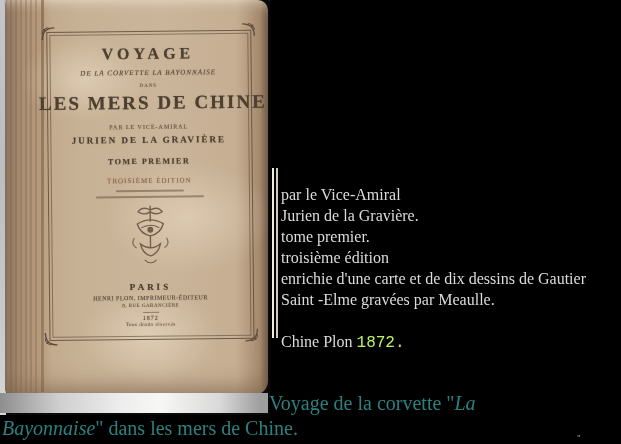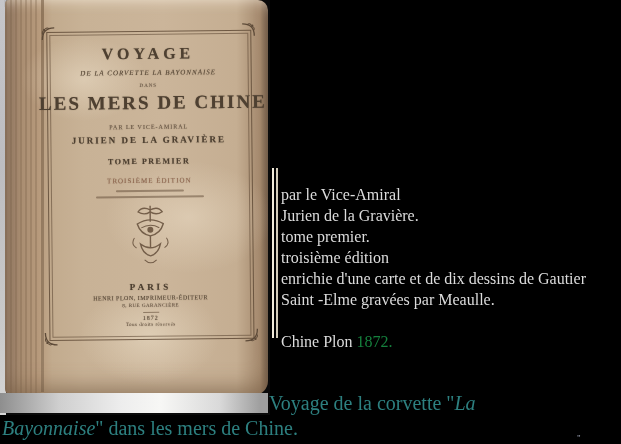--- a/index.html
+++ b/index.html
@@ -93,21 +93,21 @@
     position:absolute;left:272px;top:168px;height:170px;width:2px;
     border-left:2px solid #f0ead9;border-right:2px solid #d3ccba;
     background:transparent;
   }
   
   .info{
     position:absolute;left:281px;top:184px;width:345px;
     color:#dcdcdc;font-size:16px;line-height:21px;
     white-space:nowrap;
   }
-  .info .year-red{color:#15803d;}
+  .info .year-red{color:#bef264;font-family:Liberation Mono, monospace;}
   .info .gap{height:21px;}
   
   .caption-l1{
     position:absolute;left:269px;top:392px;
     color:#2d8080;font-size:20px;white-space:nowrap;
   }
   .caption-l2{
     position:absolute;left:2px;top:417px;
     color:#2d8080;font-size:20px;white-space:nowrap;
   }

